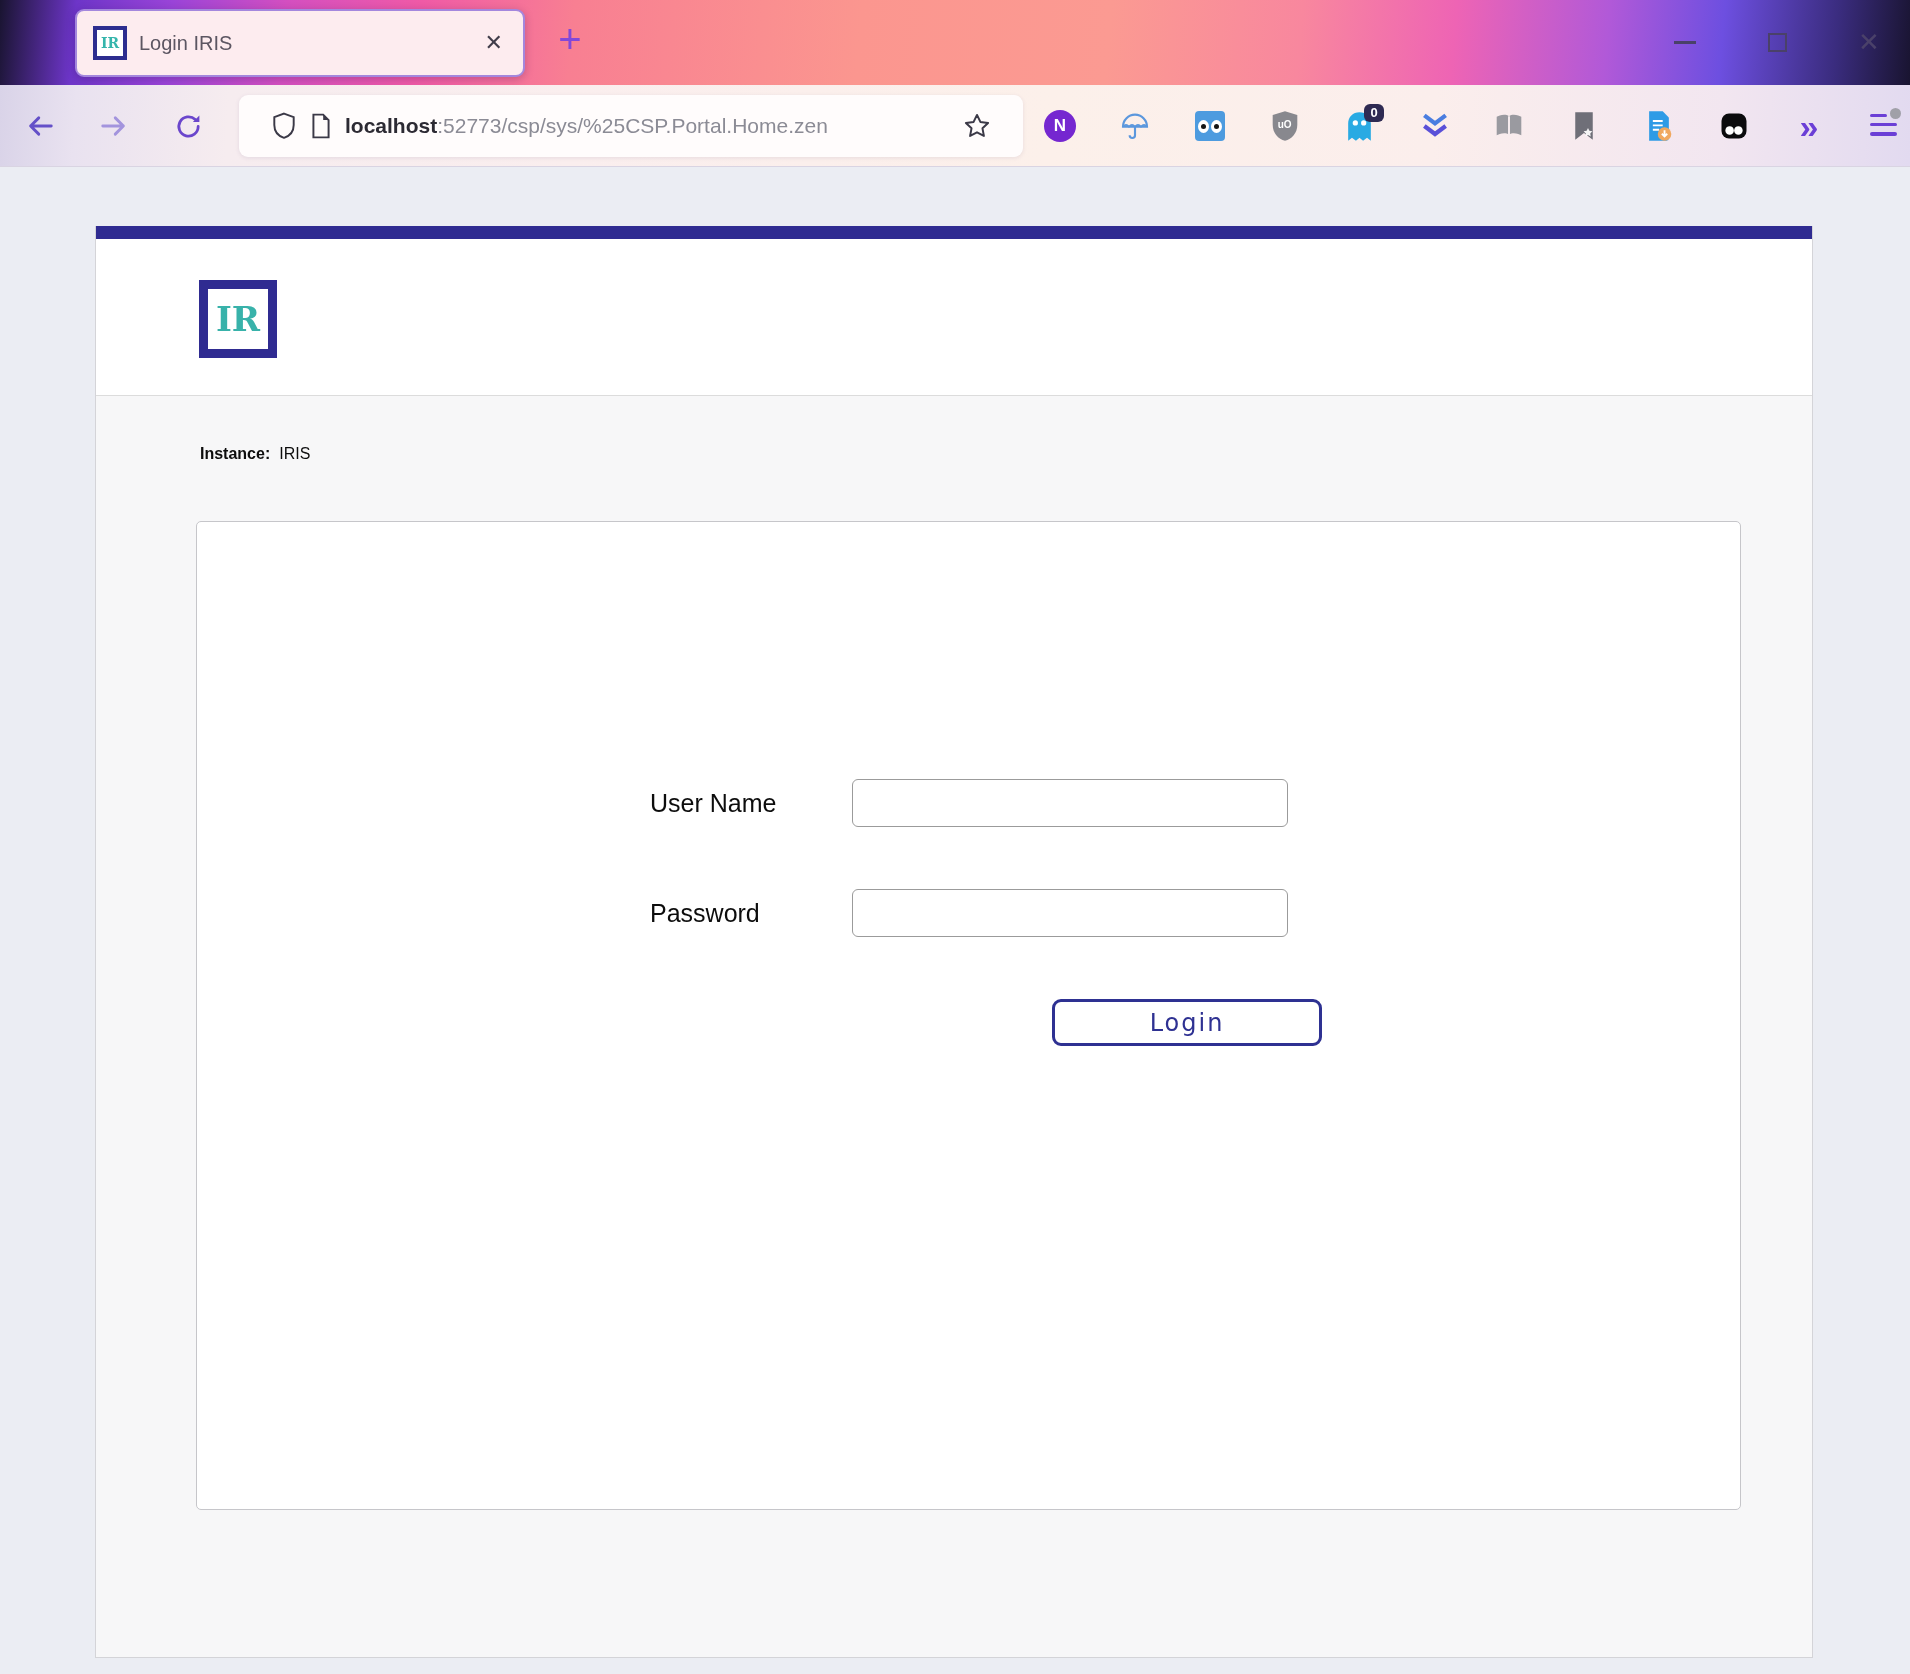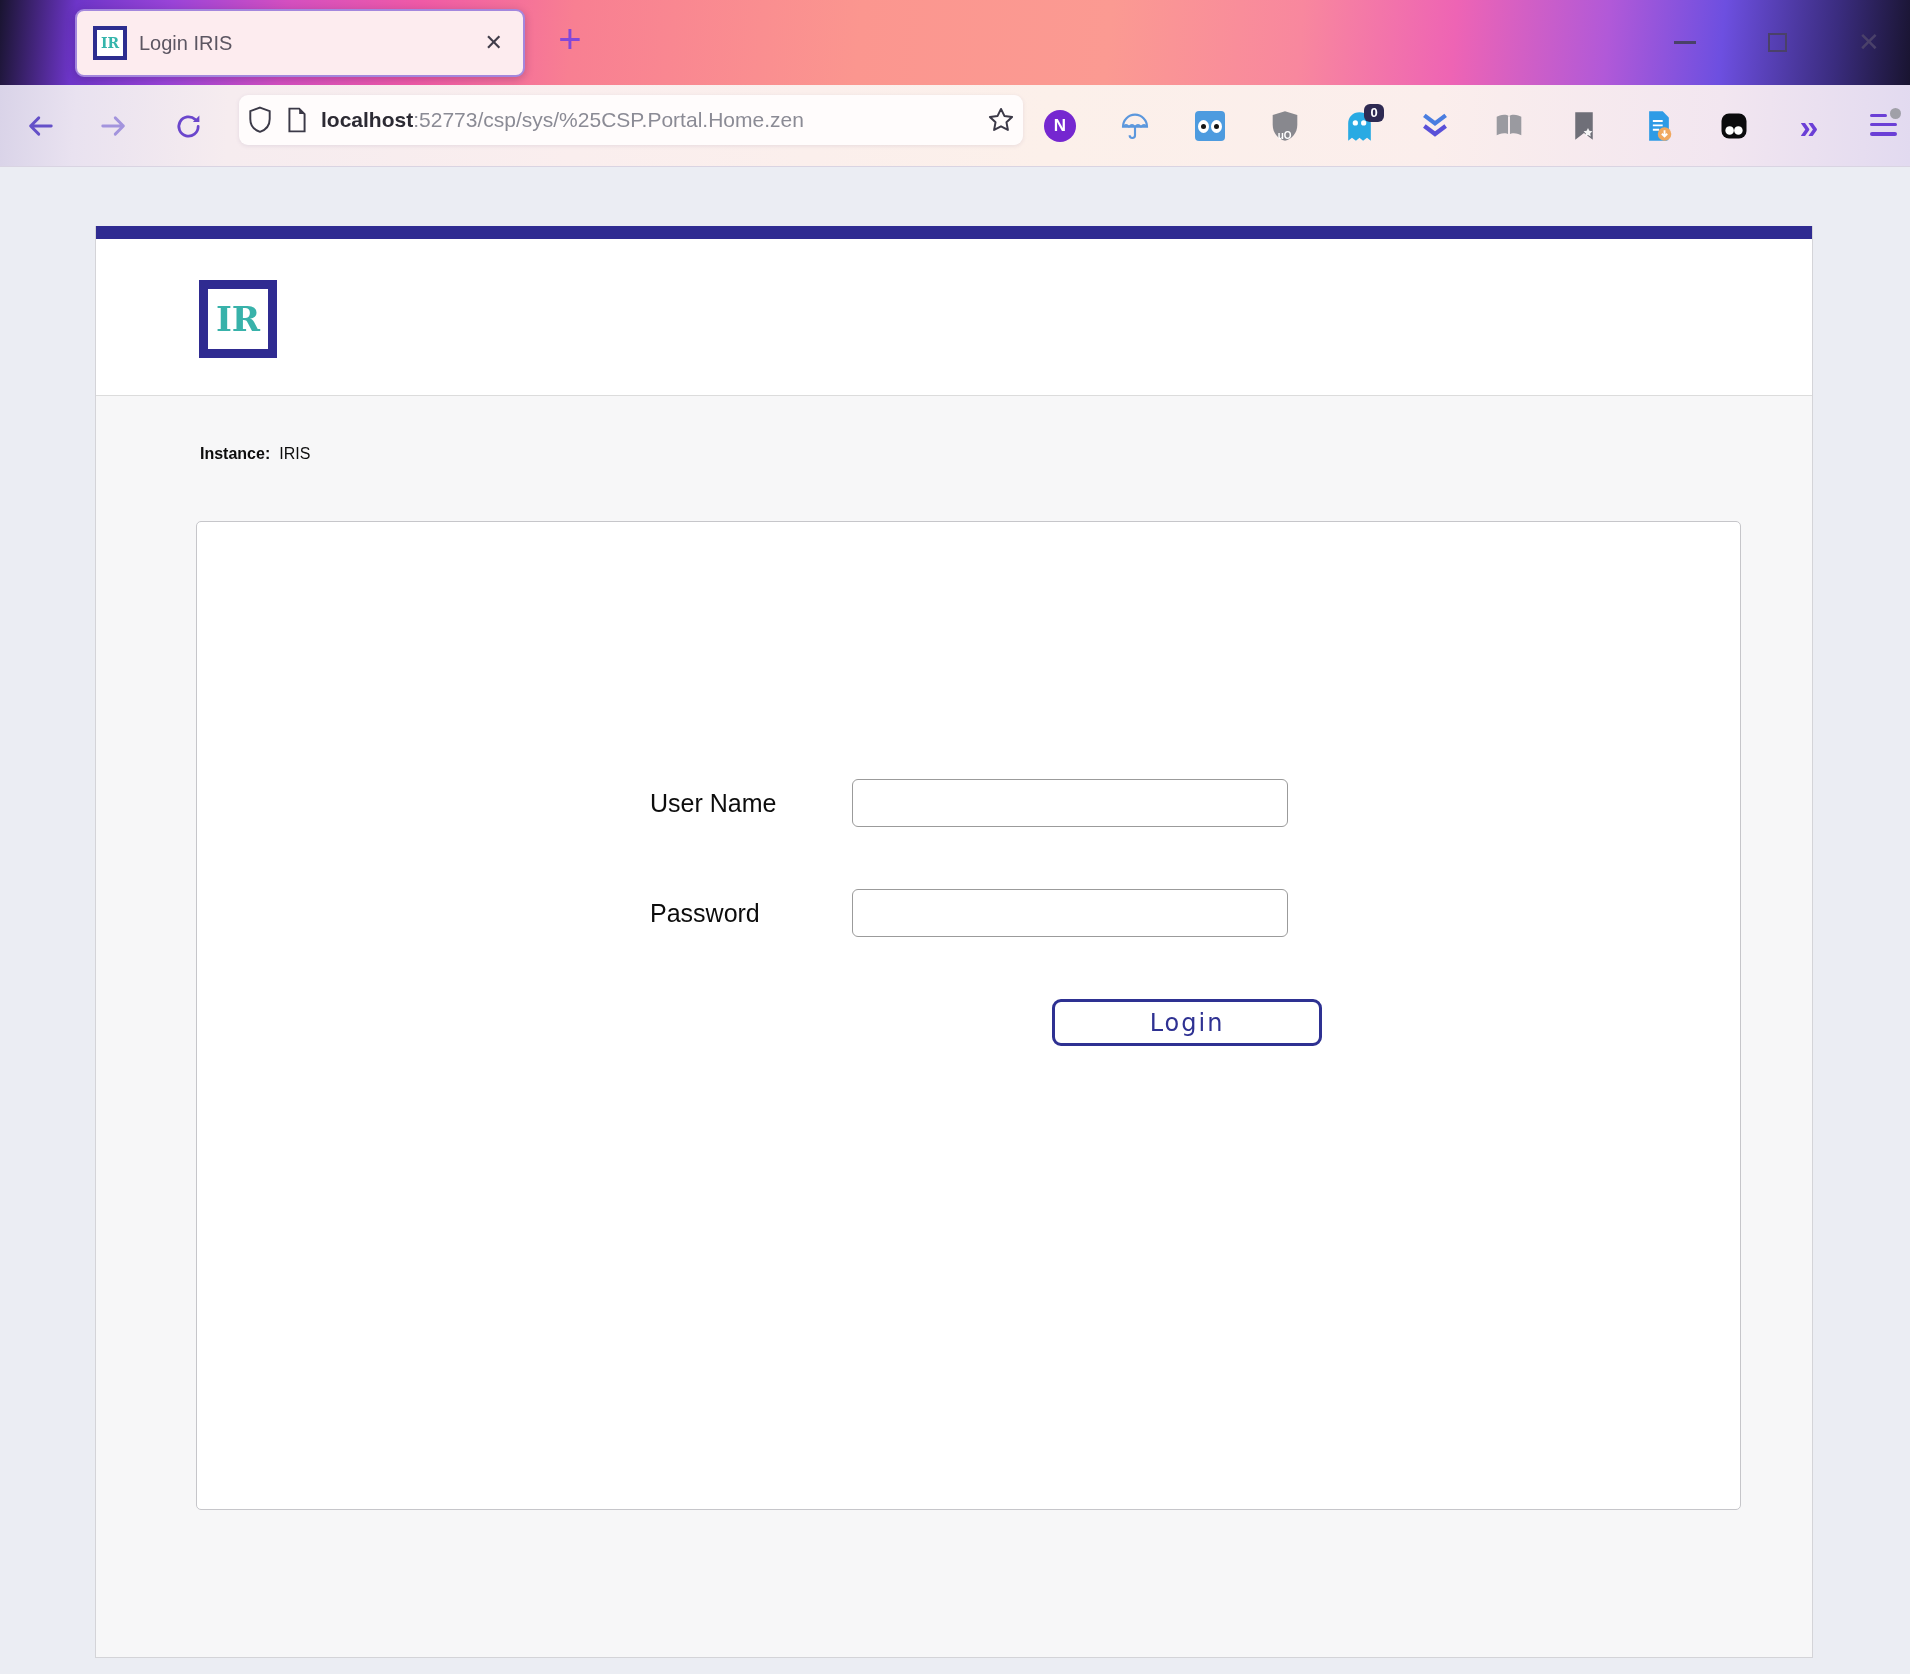--- a/index.html
+++ b/index.html
@@ -29,41 +29,41 @@
   .wc.min span { display:block; width:22px; border-top:3px solid #4a4169; }
 
   .navbar { position:absolute; left:0; top:85px; width:1910px; height:82px;
     background:linear-gradient(93deg,#d9d3e8 0%,#e9e2f0 4%,#f6ecef 12%,#faeeee 30%,
       #fcf0ea 55%,#fbeeec 75%,#f2e6f0 90%,#e2daf0 100%);
     border-bottom:1px solid #d9d4e2; }
   .nav-icon { position:absolute; top:19px; width:44px; height:44px;
     display:flex; align-items:center; justify-content:center; border-radius:6px; }
   .nav-back { left:18px; } .nav-fwd { left:92px; } .nav-reload { left:166px; }
 
-  .urlbar { position:absolute; left:239px; top:10px; width:784px; height:50px;
+  .urlbar { position:absolute; left:239px; top:10px; width:784px; height:62px;
     background:#fffcfc; border-radius:9px; display:flex; align-items:center;
-    padding:0 8px; gap:13px; box-shadow:0 1px 4px rgba(90,70,120,.12); }
+    padding:0 32px; gap:13px; box-shadow:0 1px 4px rgba(90,70,120,.12); }
   .url-text { flex:1; overflow:hidden; white-space:nowrap; position:relative;
     font-size:21px; color:#8b8b95; }
   .url-text b { color:#2c2a33; font-weight:600; }
   .url-text::after { content:''; position:absolute; right:0; top:0; bottom:0; width:55px;
     background:linear-gradient(90deg,rgba(255,252,252,0),#fffcfc); }
 
   .ext-icons { position:absolute; left:1042px; right:8px; top:0; height:82px;
     display:flex; align-items:center; justify-content:space-between; }
   .ext { width:36px; height:40px; display:flex; align-items:center; justify-content:center;
     position:relative; }
   .n-circle { width:32px; height:32px; border-radius:50%; background:#7527d0; color:#fff;
     display:flex; align-items:center; justify-content:center; font-weight:bold; font-size:17px; }
   .eyes-box { width:30px; height:30px; border-radius:4px; background:#4d9bdf;
     display:flex; align-items:center; justify-content:center; gap:2px; }
   .eye { width:11px; height:13px; border-radius:50%; background:#fff; position:relative; }
   .eye::after { content:''; position:absolute; left:3px; top:4px; width:5px; height:5px;
     border-radius:50%; background:#151515; }
-  .shield-label { position:absolute; left:0; right:0; top:24px; text-align:center;
+  .shield-label { position:absolute; left:0; right:0; top:13px; text-align:center;
     color:#fff; font-size:10px; font-weight:bold; }
   .badge { position:absolute; top:-2px; right:-6px; background:#2e2a52; color:#fff;
     font-size:13px; font-weight:bold; padding:1px 6px; border-radius:6px; line-height:16px; }
   .overflow-glyph { font-size:34px; color:#6b3fd6; font-weight:600; line-height:36px; }
   .hamburger { position:relative; width:27px; height:24px; }
   .hamburger i { display:block; height:3.2px; background:#6b3fd6; border-radius:2px;
     margin-bottom:6px; }
   .hamburger .l1 { width:17px; } .hamburger .l2,.hamburger .l3 { width:27px; }
   .hamburger .dot { position:absolute; top:-6px; right:-4px; width:11px; height:11px;
     border-radius:50%; background:#a0a0a8; }

